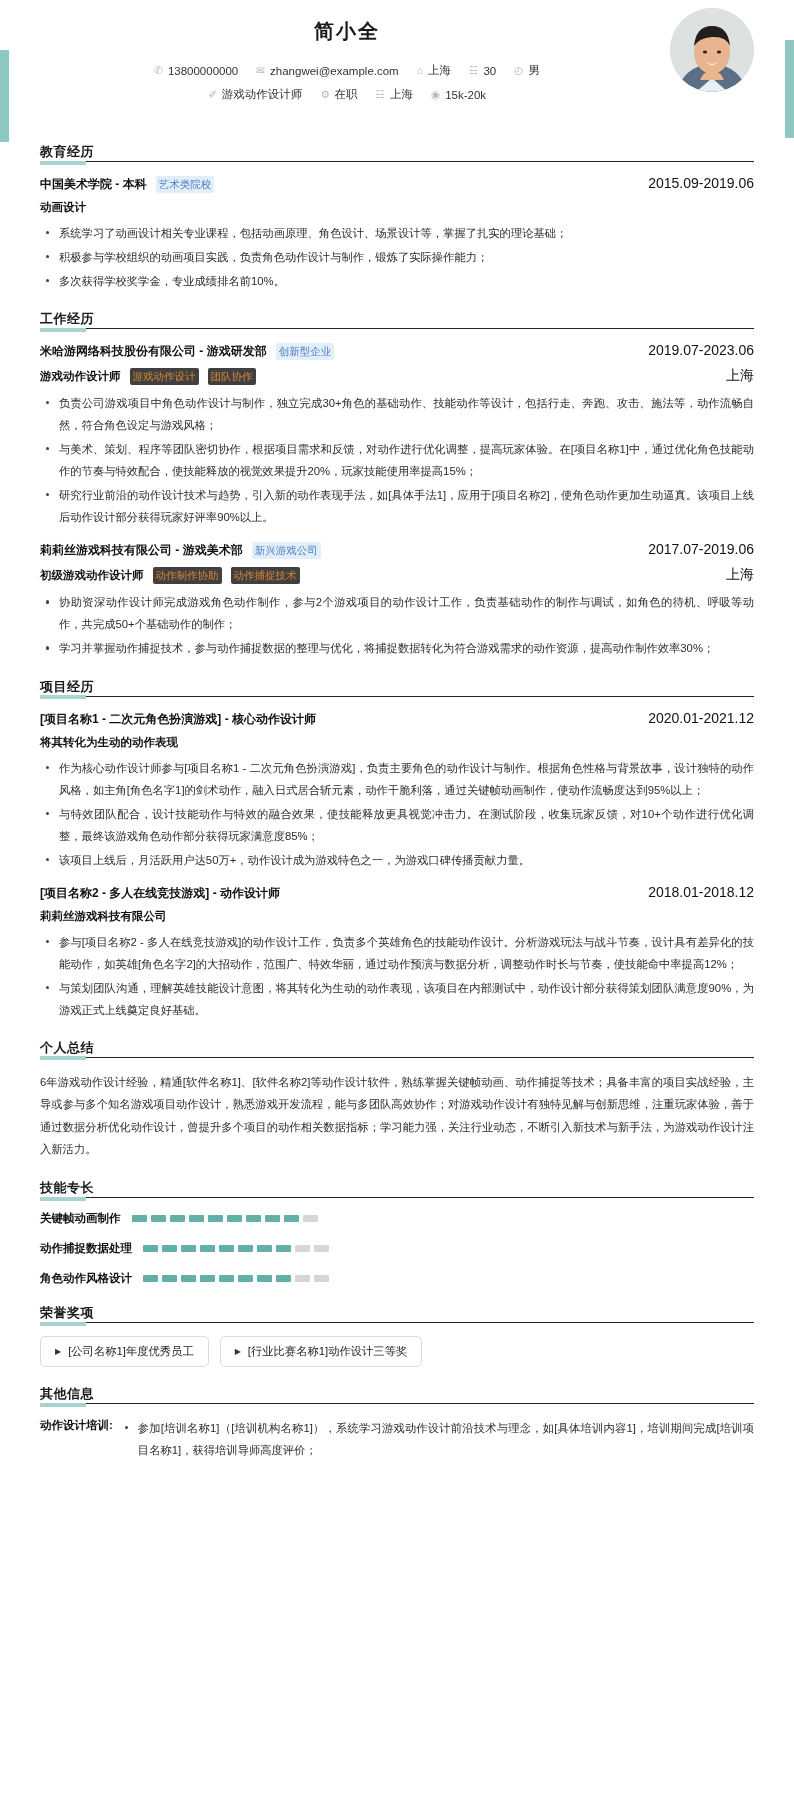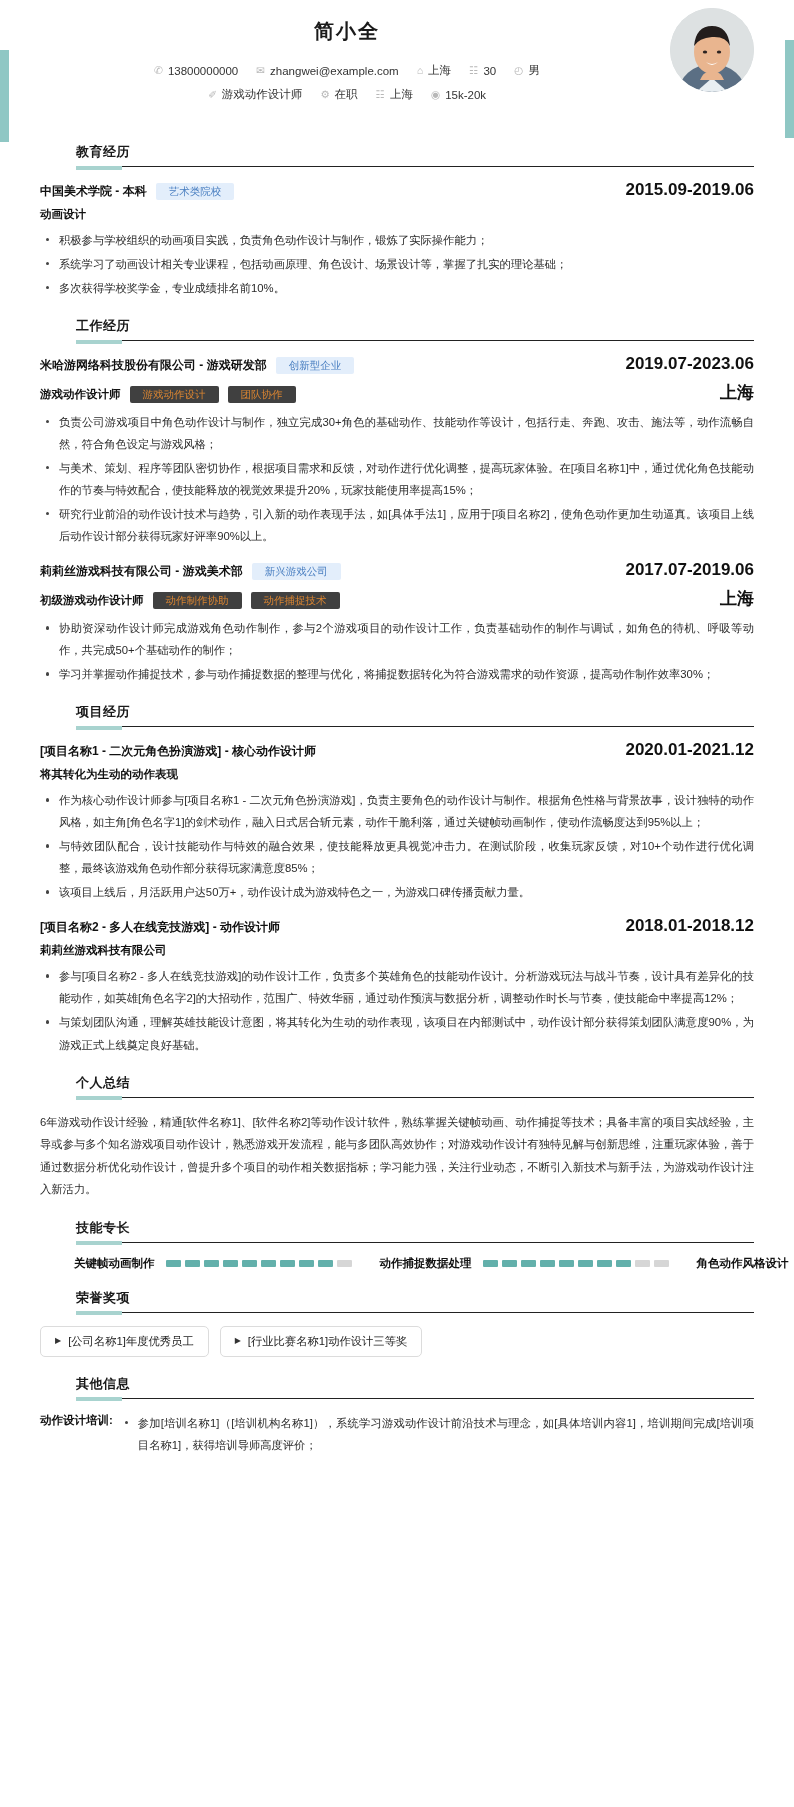--- a/index.html
+++ b/index.html
@@ -77,23 +77,21 @@
     overflow: hidden;
     background: #d7dcdd;
   }
   .avatar svg { display: block; width: 84px; height: 84px; }
 
   
   .section { margin-top: 17px; }
   .sec-head {
     position: relative;
     border-bottom: 1.6px solid #222;
-    padding-bottom: 5px;
     margin-bottom: 13px;
-    margin-left: 36px;
   }
   .sec-head h2 {
     font-size: 13px;
     font-weight: bold;
     color: #1a1a1a;
     letter-spacing: 0.5px;
     display: inline-block;
   }
   .sec-head::after {
     content: "";
@@ -124,30 +122,30 @@
     font-size: 12px;
     font-weight: bold;
     color: #111;
   }
   .role {
     font-size: 11.5px;
     font-weight: bold;
     color: #111;
   }
   .date, .loc {
-    font-size: 17px;
-    font-weight: bold;
+    font-size: 14px;
+    font-weight: normal;
     color: #111;
     white-space: nowrap;
     padding-left: 10px;
   }
   .tag {
     display: inline-block;
     font-size: 10.5px;
-    padding: 2px 13px;
+    padding: 2px 3px;
     border-radius: 2px;
     white-space: nowrap;
     line-height: 1.25;
   }
   .tag.blue   { background: #e3eefb; color: #4a7fc1; }
   .tag.orange { background: #404040; color: #d98431; }
 
   .sub {
     font-size: 11.5px;
     font-weight: bold;
@@ -179,24 +177,23 @@
   .para {
     font-size: 11.3px;
     line-height: 2.0;
     color: #2b2b2b;
     text-align: justify;
   }
 
   
   .skills-grid {
     display: grid;
-    grid-template-columns: 1fr 1fr 1fr;
+    grid-template-columns: 1fr;
     row-gap: 15px;
     column-gap: 28px;
-    margin-left: 34px;
   }
   .skill {
     display: flex;
     align-items: center;
   }
   .skill-name {
     font-size: 11.5px;
     font-weight: bold;
     color: #111;
     white-space: nowrap;
@@ -327,22 +324,22 @@
         <div class="entry">
           <div class="line">
             <div class="line-left">
               <span class="org">中国美术学院 - 本科</span>
               <span class="tag blue">艺术类院校</span>
             </div>
             <span class="date">2015.09-2019.06</span>
           </div>
           <div class="sub">动画设计</div>
           <ul class="bullets">
+            <li>系统学习了动画设计相关专业课程，包括动画原理、角色设计、场景设计等，掌握了扎实的理论基础；</li>
             <li>积极参与学校组织的动画项目实践，负责角色动作设计与制作，锻炼了实际操作能力；</li>
-            <li>系统学习了动画设计相关专业课程，包括动画原理、角色设计、场景设计等，掌握了扎实的理论基础；</li>
             <li>多次获得学校奖学金，专业成绩排名前10%。</li>
           </ul>
         </div>
       </div>
   </div>
 
   <div class="section">
     <div class="sec-head">
       <h2>工作经历</h2>
     </div>

